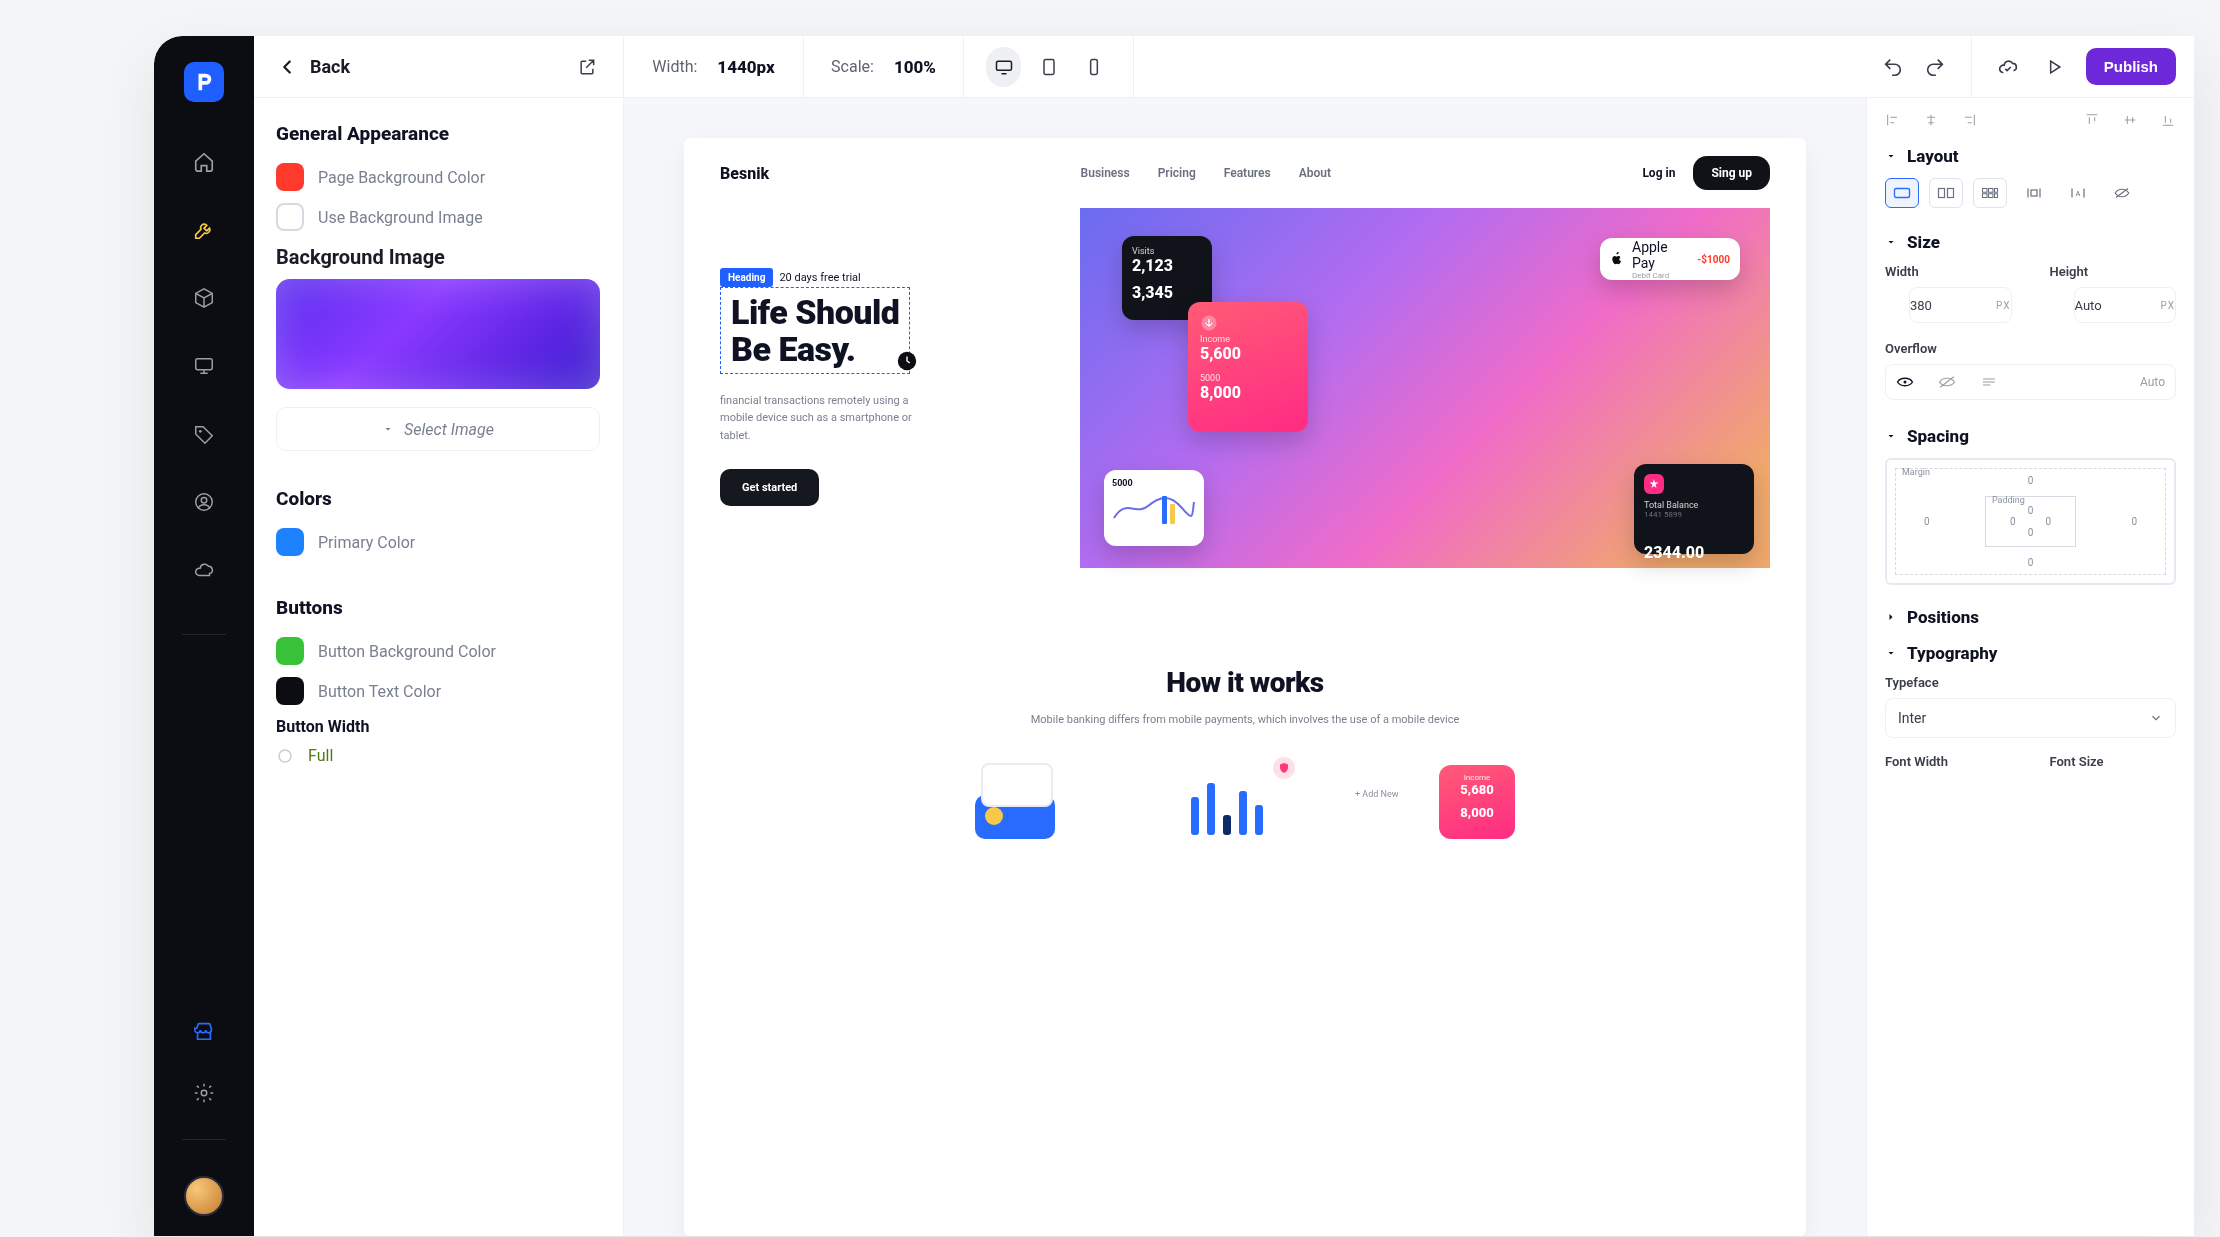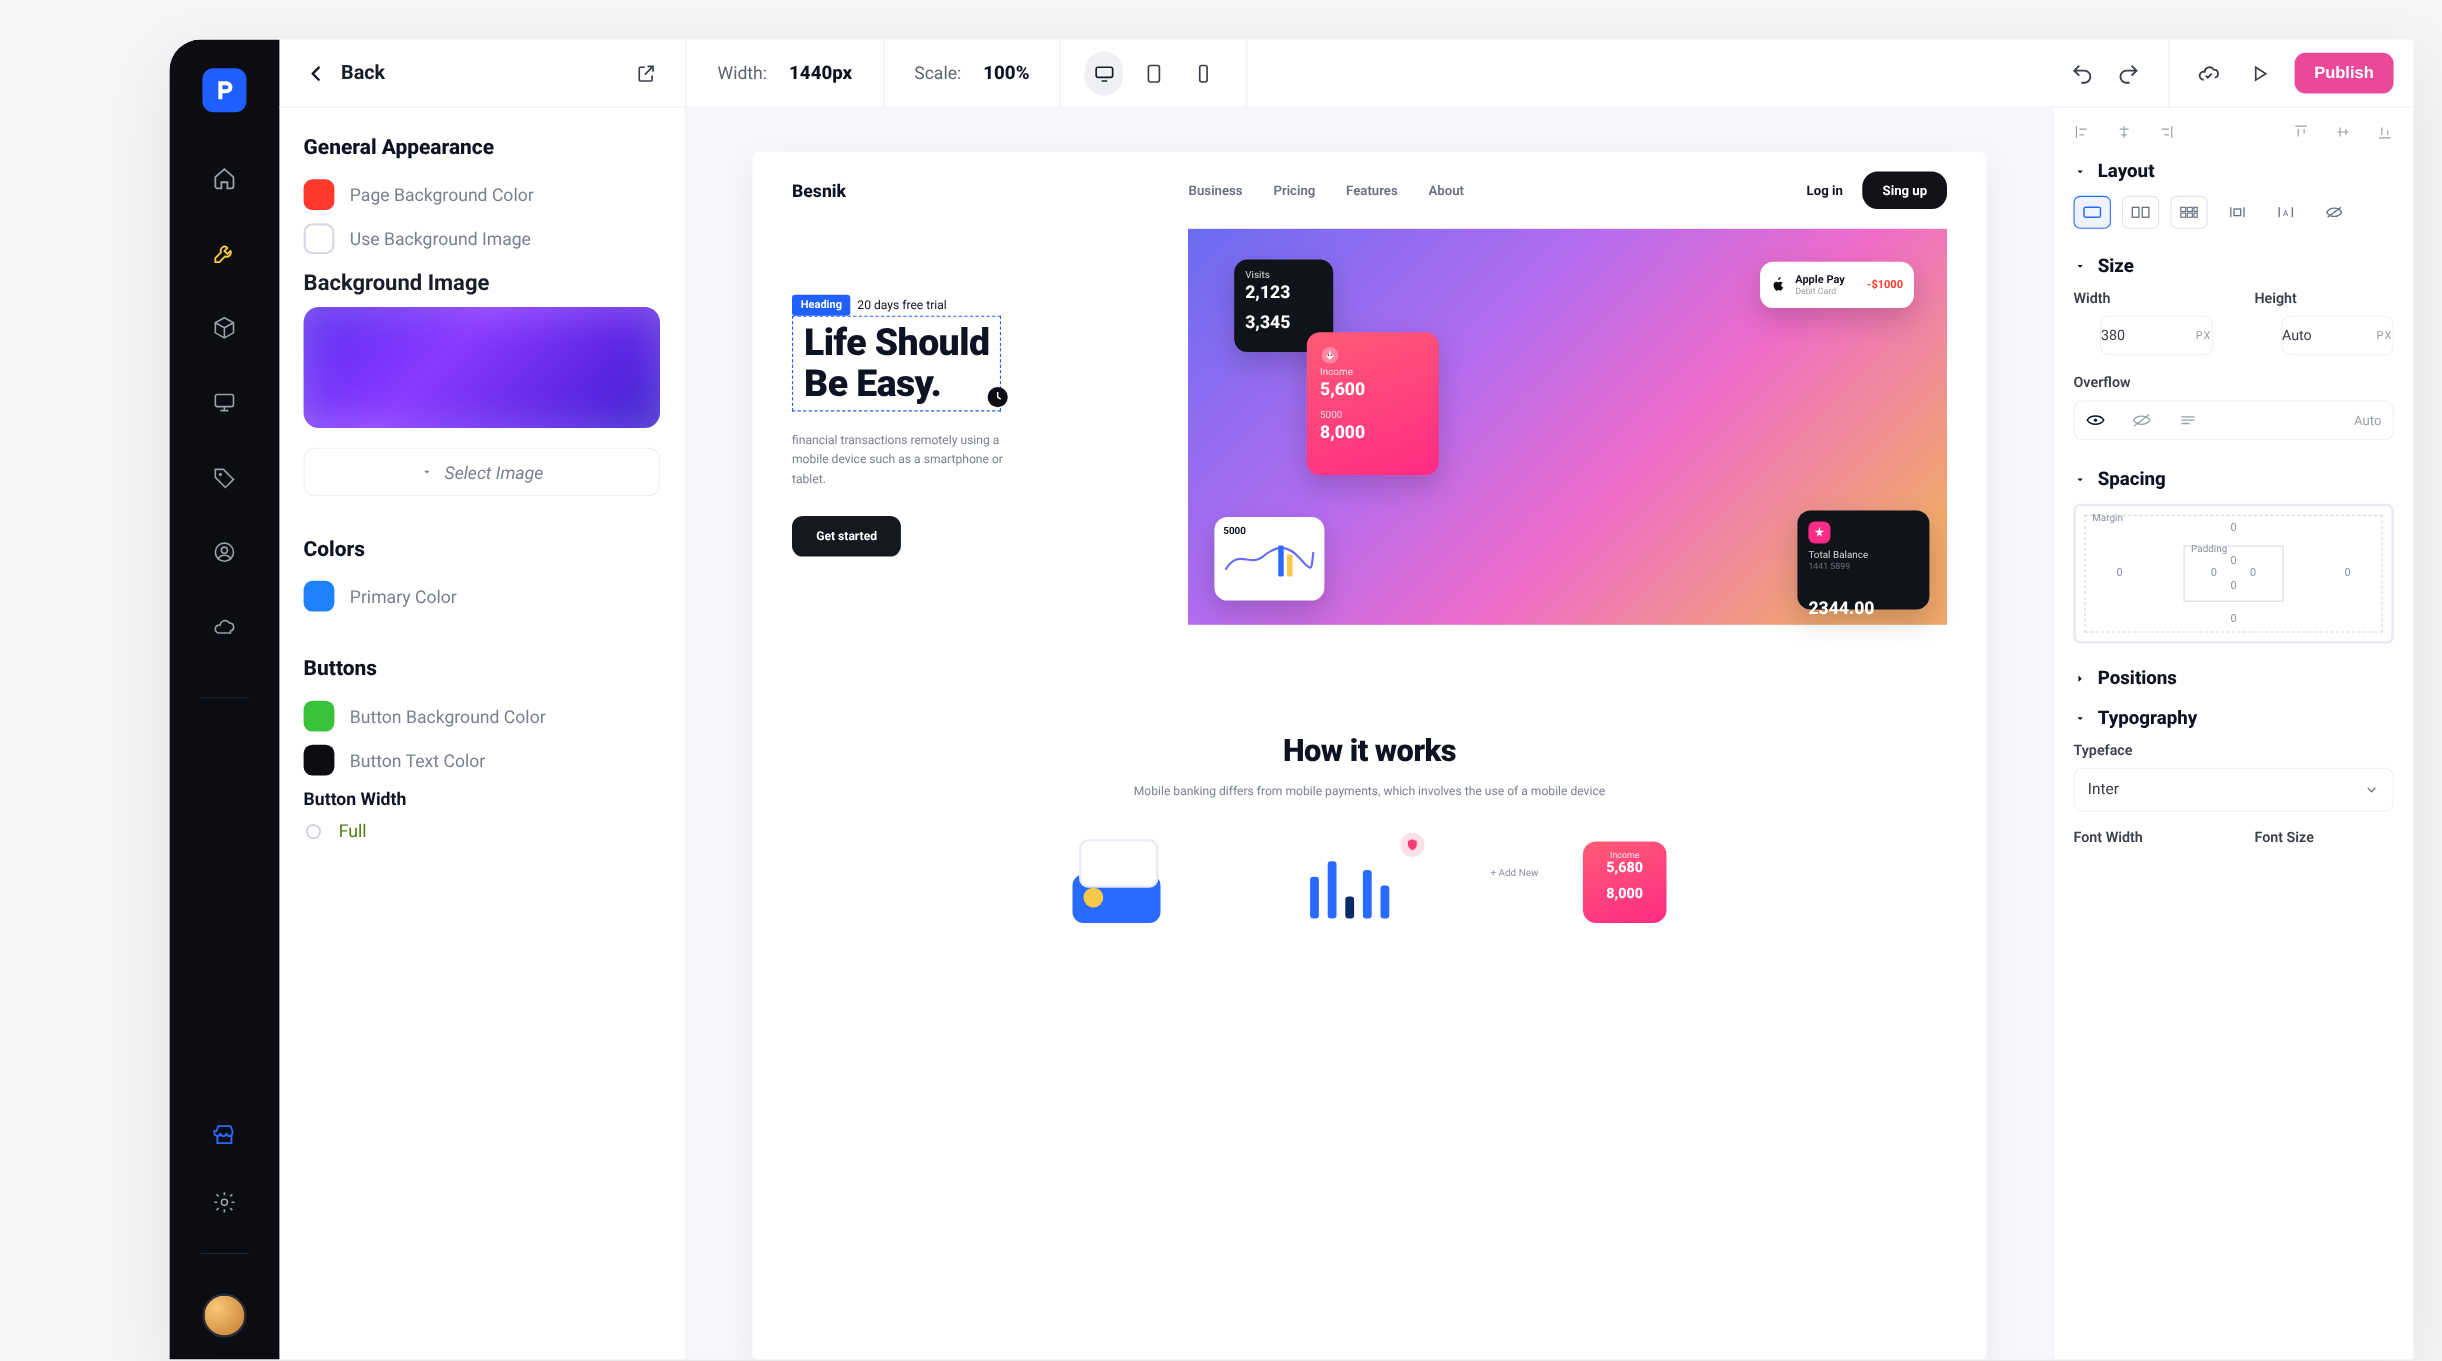--- a/index.html
+++ b/index.html
@@ -27,21 +27,21 @@
   .tb-back { display: flex; align-items: center; gap: 12px; color: #1a1c28; font-weight: 700; font-size: 18px; }
   .tb-back .chev { width: 22px; height: 22px; display: inline-block; }
   .tb-open { width: 28px; height: 28px; display: flex; align-items: center; justify-content: center; margin-left: 110px; color: #3a3d4a; }
   .tb-label { color: #5f6470; font-size: 16px; margin-right: 6px; }
   .tb-value { font-weight: 800; font-size: 17px; }
   .device-chip { width: 40px; height: 40px; border-radius: 20px; display: flex; align-items: center; justify-content: center; color: #3a3d4a; }
   .device-chip.active { background: #eef0f4; color: #1a1c28; }
   .tb-flex { flex: 1; }
   .tb-right { display: flex; align-items: center; gap: 18px; padding-right: 18px; }
   .ghost-ic { width: 28px; height: 28px; display: flex; align-items: center; justify-content: center; color: #3a3d4a; }
-  .publish { background: #ec4899; color: #fff; border: none; border-radius: 10px; padding: 10px 18px; font-weight: 700; font-size: 15px; }
+  .publish { background: #6d28d9; color: #fff; border: none; border-radius: 10px; padding: 10px 18px; font-weight: 700; font-size: 15px; }
   .vline { width: 1px; height: 62px; background: #eef0f4; }
 
   
   .mainrow { flex: 1; display: flex; min-height: 0; }
   .left-panel { width: 370px; border-right: 1px solid #eef0f4; padding: 24px 22px 0 22px; overflow: hidden; }
   .panel-title { font-weight: 800; font-size: 19px; margin-bottom: 18px; }
   .opt-row { display: flex; align-items: center; gap: 14px; margin-bottom: 12px; }
   .swatch { width: 28px; height: 28px; border-radius: 8px; background: #ff3a2d; }
   .swatch.outline { background: #fff; border: 2px solid #d6d9e2; }
   .swatch.blue { background: #1e82ff; }
@@ -337,21 +337,21 @@
               <div class="mini dark" style="left:42px; top:28px; width:90px; height:84px; padding:10px;">
                 <div class="lbl">Visits</div>
                 <div class="big">2,123</div>
                 <div class="big" style="margin-top:8px;">3,345</div>
               </div>
               <div class="mini white" style="right:30px; top:30px; width:140px; height:42px; display:flex; align-items:center; padding:0 10px; gap:8px;">
                 <svg width="14" height="16" viewBox="0 0 24 24">
                     <path fill="#0c0d12" d="M16 13c0-3 2-4 2-4-1-2-3-2-4-2s-2 1-3 1-2-1-3-1-4 1-4 5 3 9 5 9c1 0 2-1 3-1s2 1 3 1 3-3 4-5c-2-1-3-2-3-3zM14 3c1-1 1-3 1-3s-2 0-3 1-1 3-1 3 2 0 3-1z"></path>
                   </svg>
                 <div style="flex:1;">
-                  <div style="font-size:10px; font-weight:700;">Apple Pay</div>
+                  <div style="font-size:14px; font-weight:400;">Apple Pay</div>
                   <div style="font-size:8px; color:#9aa0a6;">Debit Card</div>
                 </div>
                 <div style="font-size:10px; color:#ff3a2d; font-weight:700;">-$1000</div>
               </div>
               <div class="mini red" style="left:108px; top:94px; width:120px; height:130px; padding:12px;">
                 <svg width="18" height="18" viewBox="0 0 24 24">
                     <circle cx="12" cy="12" r="10" fill="#fff" opacity="0.3"></circle>
                     <path stroke="#fff" stroke-width="2" d="M12 7v8m-4-3l4 4 4-4"></path>
                   </svg>
                 <div class="lbl" style="margin-top:2px;">Income</div>

